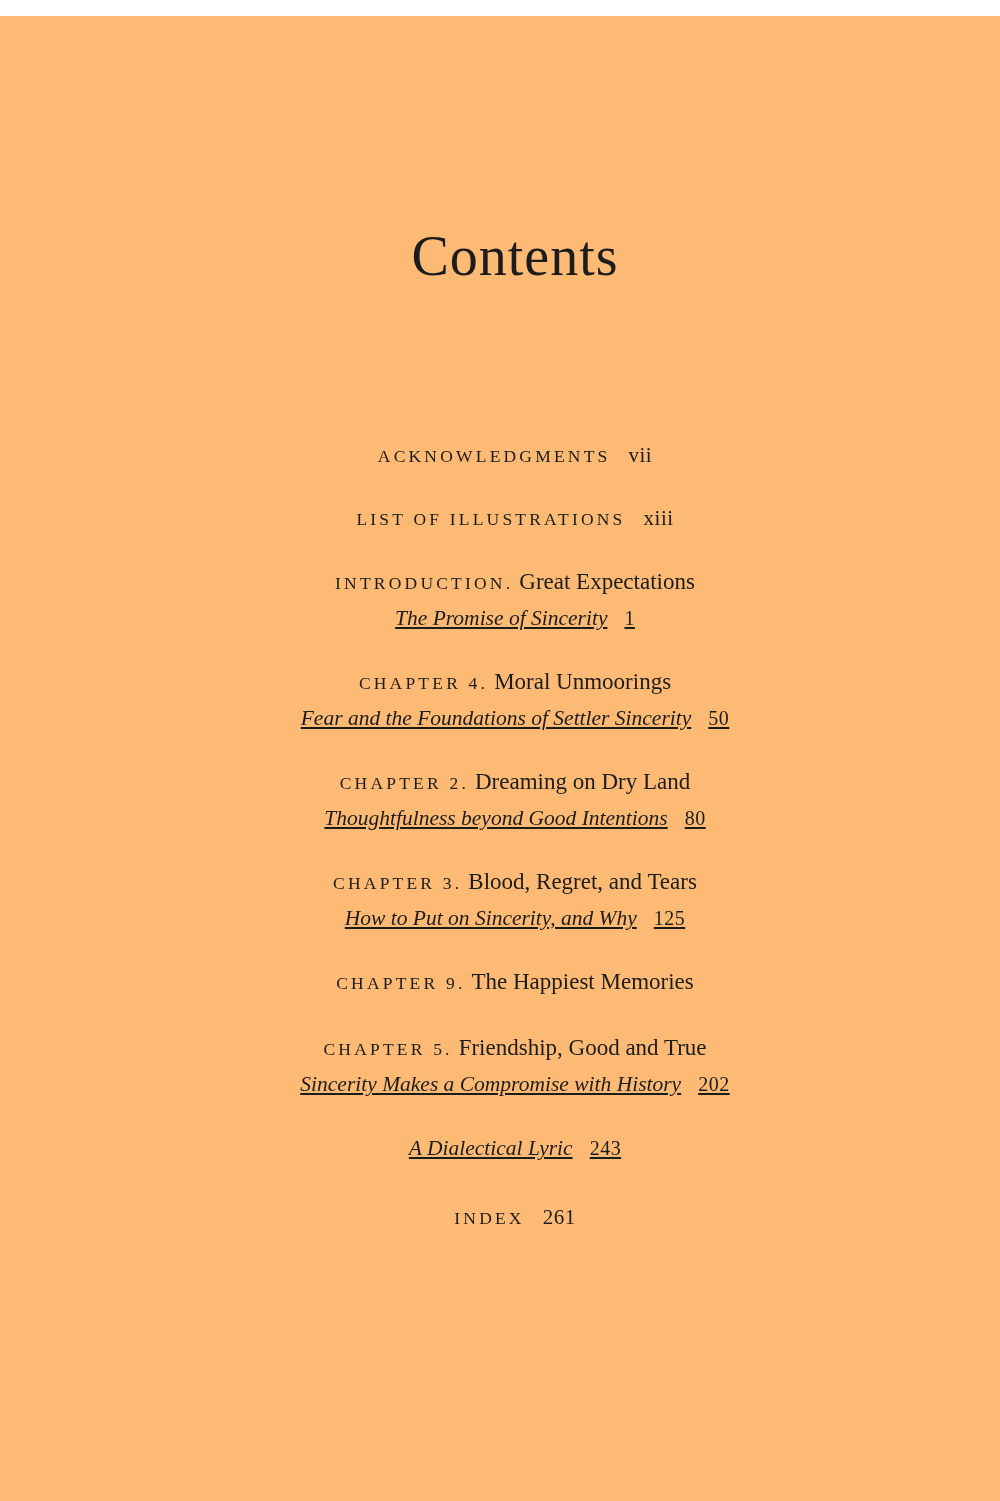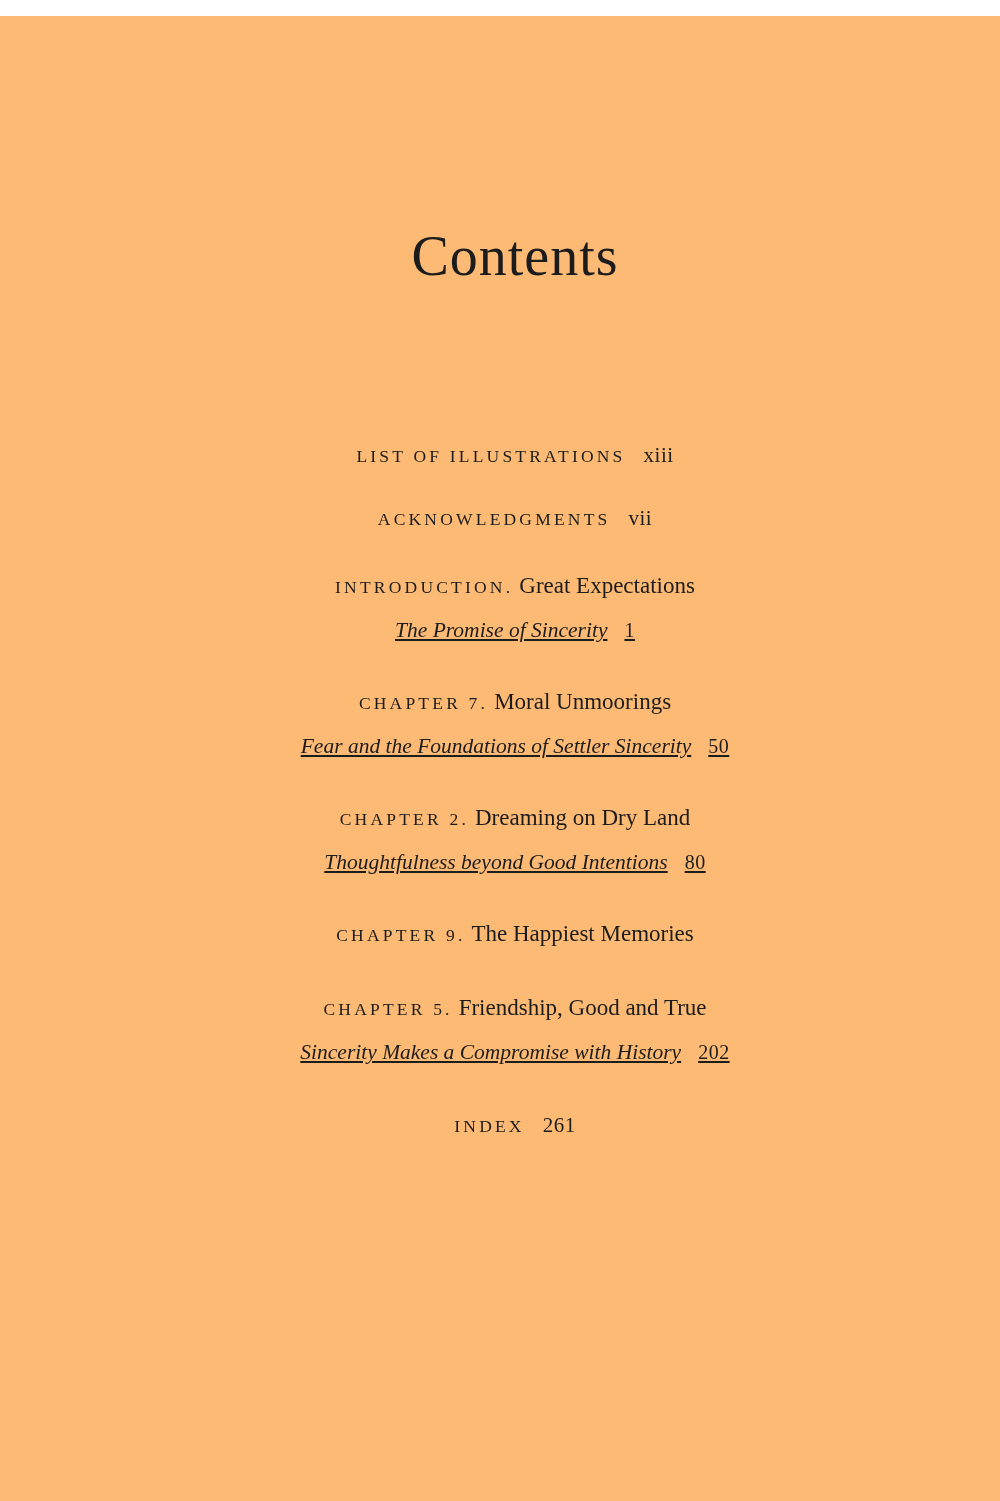--- a/index.html
+++ b/index.html
@@ -44,21 +44,21 @@
     font-weight: 400;
   }
   .fm-page {
     font-size: 21px;
     margin-left: 18px;
     letter-spacing: 0.5px;
   }
   
   .entry {
     margin-bottom: 30px;
-    line-height: 42px;
+    line-height: 34px;
   }
   .entry-line1 { white-space: nowrap; }
   .entry-title {
     font-size: 23px;
     margin-left: 2px;
   }
   .entry-line2 {
     white-space: nowrap;
     font-style: italic;
     font-size: 21.5px;
@@ -81,76 +81,88 @@
 <body>
 
 <div class="page">
   <div class="content">
 
     <h1 class="book-title">Contents</h1>
 
     <div class="toc">
 
       <div class="fm-row">
-        <span class="caps-label">LIST OF ILLUSTRATIONS</span><span class="fm-page">xiii</span>
+        <span class="caps-label">ACKNOWLEDGMENTS</span><span class="fm-page">vii</span>
       </div>
 
       <div class="fm-row">
-        <span class="caps-label">ACKNOWLEDGMENTS</span><span class="fm-page">vii</span>
+        <span class="caps-label">LIST OF ILLUSTRATIONS</span><span class="fm-page">xiii</span>
       </div>
 
       <div class="entry">
         <div class="entry-line1">
           <span class="caps-label">INTRODUCTION.</span>
           <span class="entry-title">Great Expectations</span>
         </div>
         <div class="entry-line2">
           <span>The Promise of Sincerity</span><span class="page-num">1</span>
         </div>
       </div>
 
       <div class="entry">
         <div class="entry-line1">
-          <span class="caps-label">CHAPTER 7.</span>
+          <span class="caps-label">CHAPTER 4.</span>
           <span class="entry-title">Moral Unmoorings</span>
         </div>
         <div class="entry-line2">
           <span>Fear and the Foundations of Settler Sincerity</span><span class="page-num">50</span>
         </div>
       </div>
 
       <div class="entry">
         <div class="entry-line1">
           <span class="caps-label">CHAPTER 2.</span>
           <span class="entry-title">Dreaming on Dry Land</span>
         </div>
         <div class="entry-line2">
           <span>Thoughtfulness beyond Good Intentions</span><span class="page-num">80</span>
         </div>
       </div>
 
+      <div class="entry">
+        <div class="entry-line1">
+          <span class="caps-label">CHAPTER 3.</span>
+          <span class="entry-title">Blood, Regret, and Tears</span>
+        </div>
+        <div class="entry-line2">
+          <span>How to Put on Sincerity, and Why</span><span class="page-num">125</span>
+        </div>
+      </div>
 
       <div class="entry">
         <div class="entry-line1">
           <span class="caps-label">CHAPTER 9.</span>
           <span class="entry-title">The Happiest Memories</span>
         </div>
       </div>
 
       <div class="entry">
         <div class="entry-line1">
           <span class="caps-label">CHAPTER 5.</span>
           <span class="entry-title">Friendship, Good and True</span>
         </div>
         <div class="entry-line2">
           <span>Sincerity Makes a Compromise with History</span><span class="page-num">202</span>
         </div>
       </div>
 
       <div class="entry">
+        <div class="entry-line2">
+          <span>A Dialectical Lyric</span><span class="page-num">243</span>
+        </div>
       </div>
 
       <div class="index-row">
         <span class="caps-label">INDEX</span><span class="fm-page">261</span>
       </div>
 
     </div>
   </div>
 </div>
 

